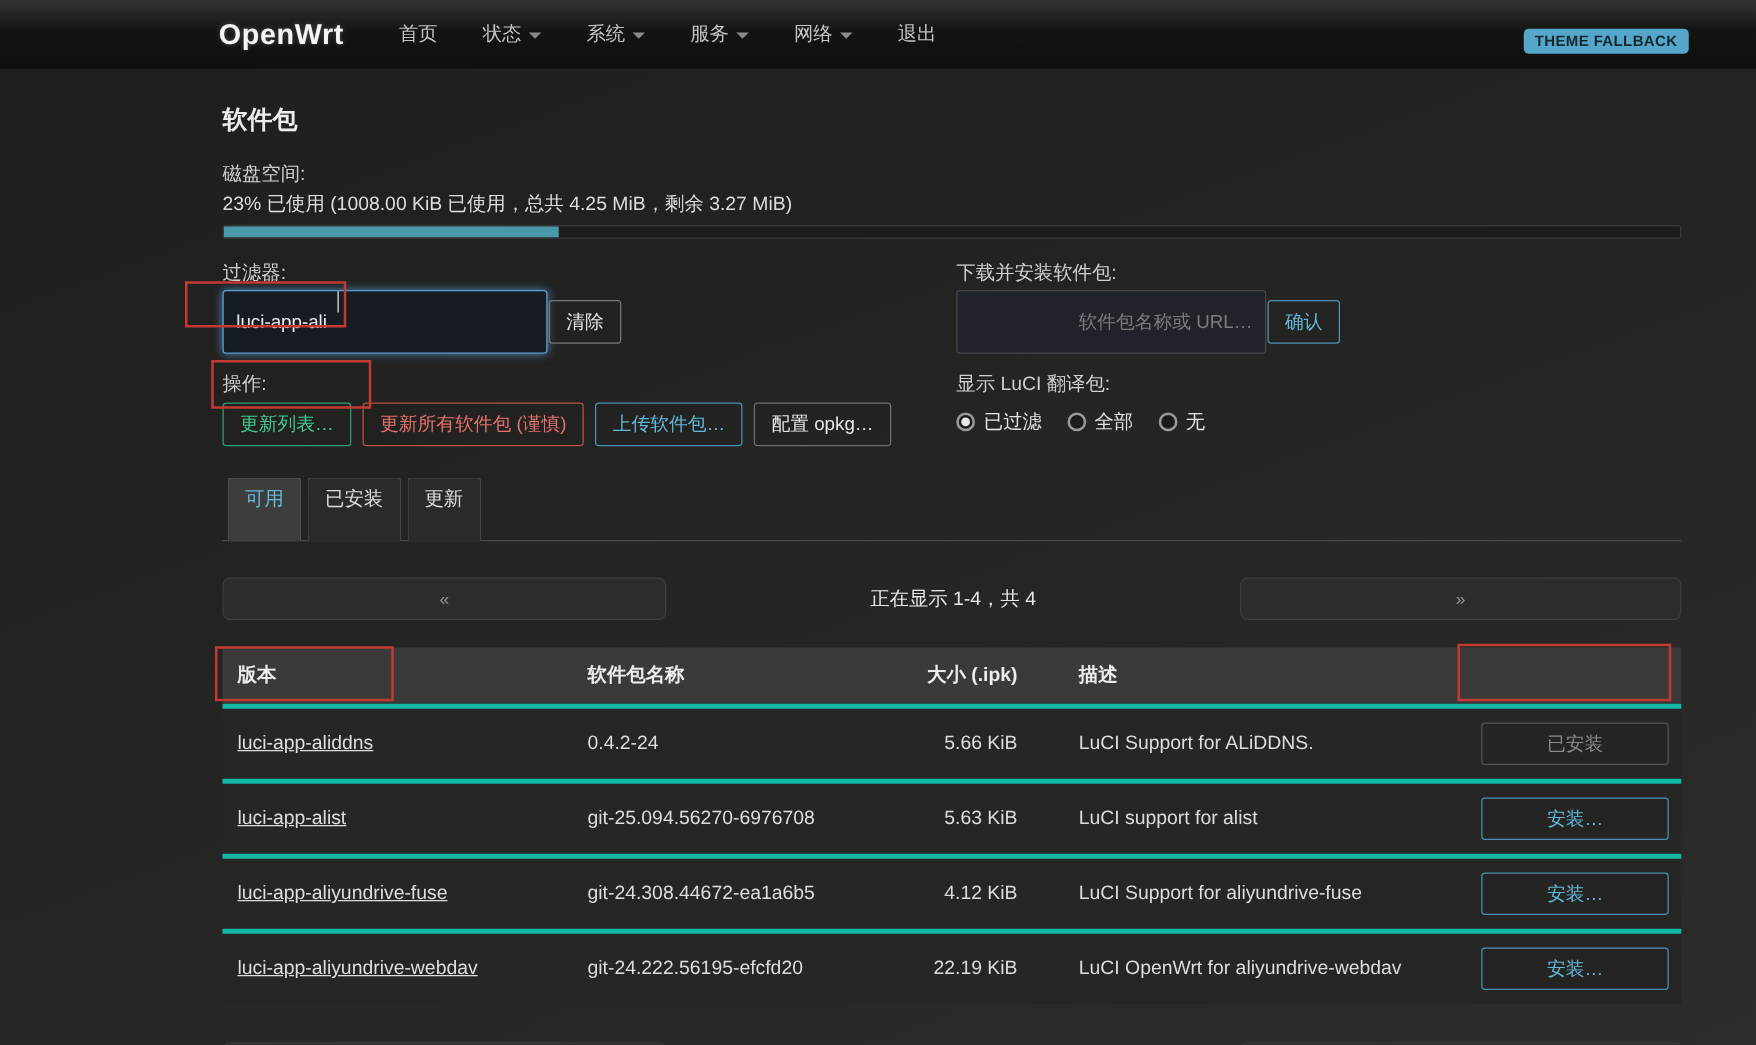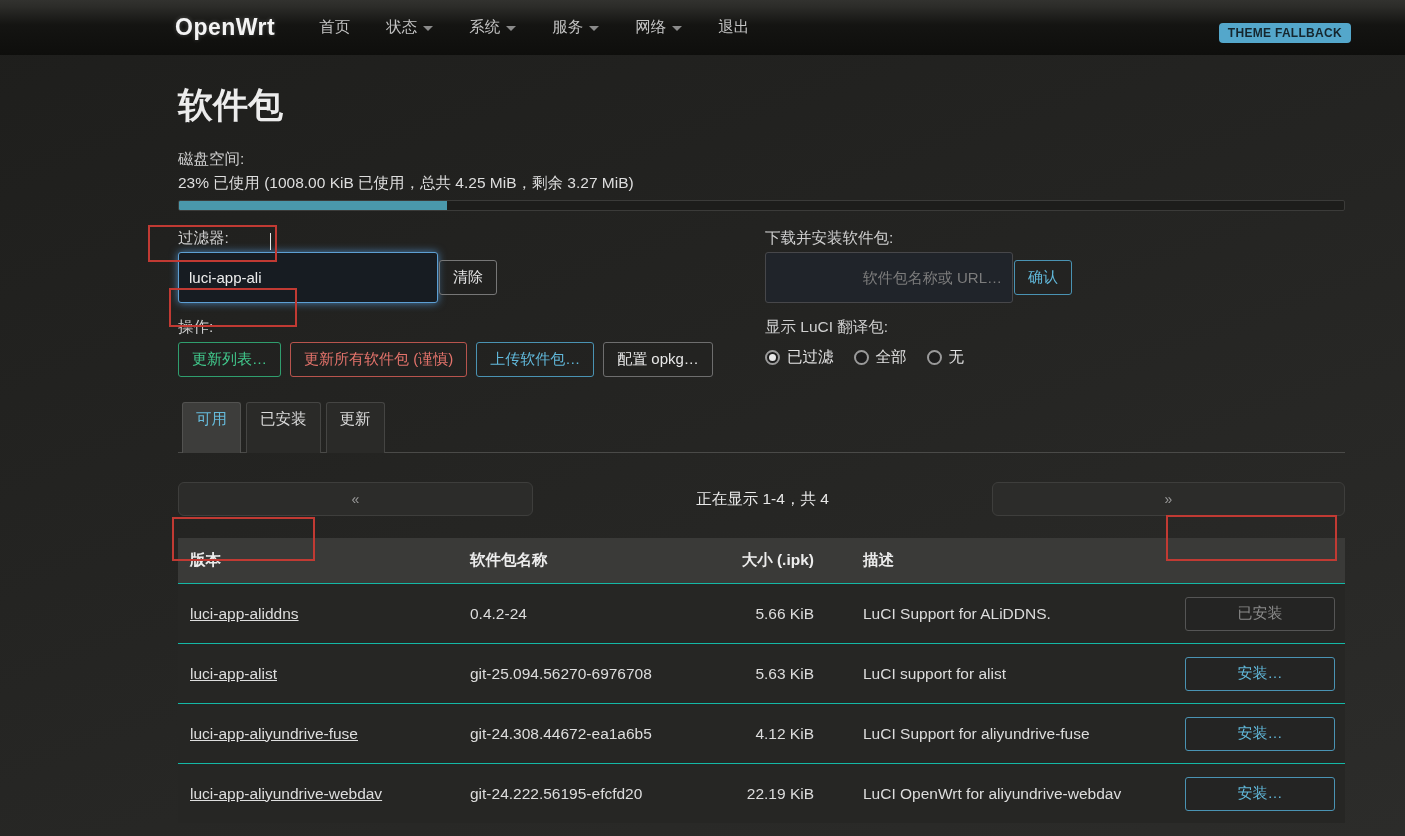--- a/index.html
+++ b/index.html
@@ -19,21 +19,21 @@
   .nav-items { display:flex; margin-left:44px; gap:36px; }
   .nav-item { font-size:15.5px; color:#c4c4c4; cursor:pointer; display:flex; align-items:center; gap:6px; }
   .caret { width:0; height:0; border-left:5px solid transparent; border-right:5px solid transparent; border-top:5px solid #8a8a8a; display:inline-block; margin-top:2px; }
   .badge {
     position:absolute; right:54px; top:23px;
     background:#54a7cb; color:#15262e; font-size:12px; font-weight:bold;
     padding:3px 9px; border-radius:4px; letter-spacing:.3px;
   }
   
   .content { padding:0 60px 0 178px; position:relative; }
-  h1.page-title { font-size:35px; font-weight:bold; color:#ececec; margin:27px 0 20px; }
+  h1.page-title { font-size:20px; font-weight:bold; color:#ececec; margin:27px 0 20px; }
   .field-label { font-size:15.5px; color:#cfcfcf; margin-bottom:3px; }
   .disk-usage-text { font-size:15.5px; color:#dedede; margin-bottom:6px; }
   .progressbar { width:1167px; height:11px; background:#1d1d1b; border:1px solid #3b3b39; border-radius:2px; overflow:hidden; }
   .progressbar .fill { height:100%; background:#4a98ab; }
   
   .cols { display:flex; margin-top:17px; }
   .col-left { width:587px; }
   .col-right { flex:1; }
   .input-row { display:flex; align-items:center; margin-top:3px; }
   .text-input {
@@ -69,21 +69,21 @@
   .pager { display:flex; align-items:center; margin-top:29px; width:1167px; }
   .pager-btn {
     width:355px; height:34px; background:#2c2c2a; border:1px solid #3e3e3c; border-radius:6px;
     color:#9a9a9a; font-size:14px; cursor:pointer;
   }
   .pager-status { flex:1; text-align:center; font-size:15.5px; color:#e8e8e8; }
   
   .pkg-table { width:1167px; margin-top:22px; font-size:15.5px; }
   .t-row { display:grid; grid-template-columns:280px 265px 95px 1fr 180px; align-items:center; }
   .t-head { background:#3a3a38; height:45px; font-weight:bold; color:#ececec; }
-  .t-body-row { height:60px; background:#262624; border-top:1px solid #14b8a6; }
+  .t-body-row { height:60px; background:#262624; border-top:4px solid #14b8a6; }
   .t-body-row:first-of-type { border-top:none; }
   .cell { padding-left:12px; }
   .cell.size { text-align:right; padding-left:0; padding-right:4px; }
   .cell.desc { padding-left:45px; }
   .cell.action { display:flex; justify-content:flex-end; padding-right:10px; }
   .pkg-link { color:#dedede; text-decoration:underline; cursor:pointer; }
   .row-btn { width:150px; height:34px; }
   .caret-blink { position:absolute; left:270px; top:233px; width:1px; height:17px; background:#e8e8e8; }
   
   .anno { position:absolute; border:2px solid #c13a33; pointer-events:none; }

